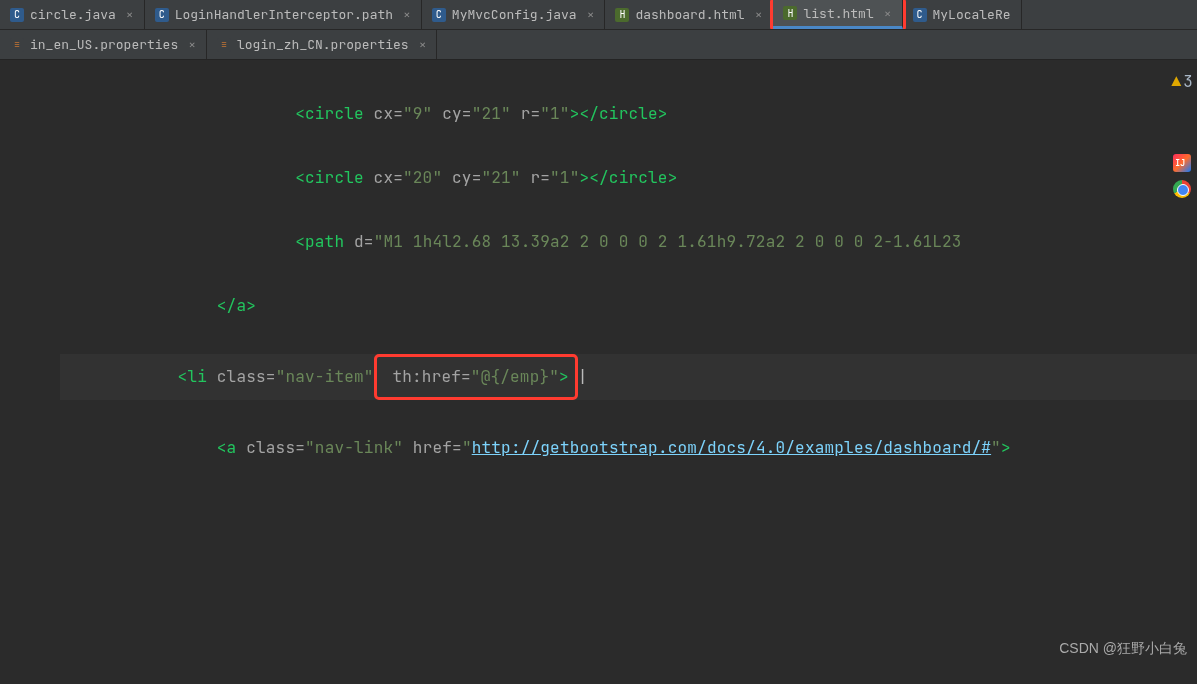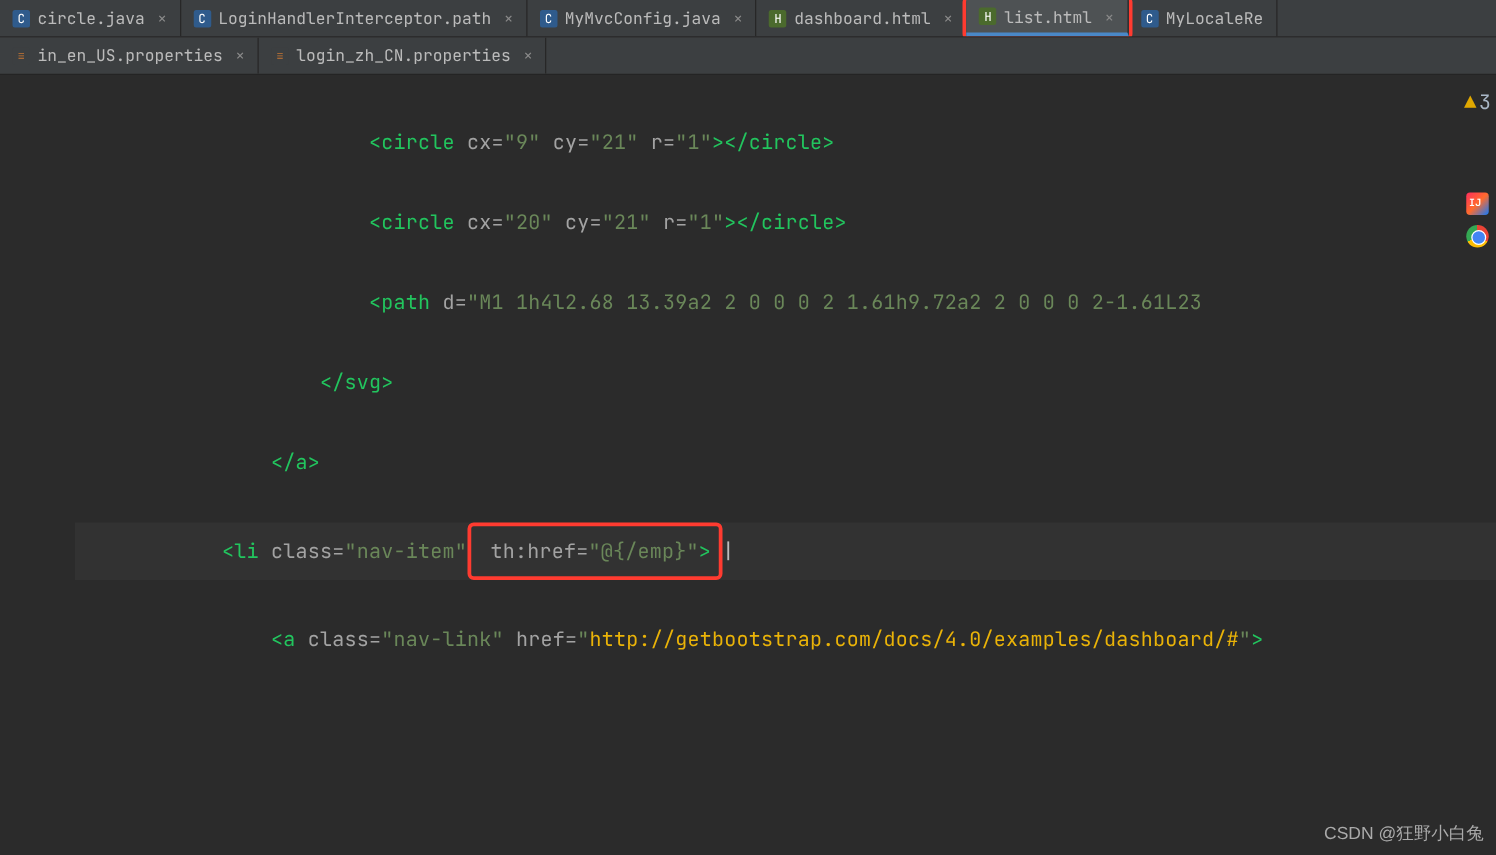--- a/index.html
+++ b/index.html
@@ -9,31 +9,31 @@
   .tab.active{background:#4e5254;border-bottom:3px solid #4A88C7;box-sizing:border-box}
   .tab .close{color:#8a8a8a;font-size:13px;margin-left:4px}
   .red-box{border:3px solid #ff3b30;border-radius:5px;padding:0;margin:-3px}
   .editor{position:relative;padding:6px 0 0 0;font-size:16px;line-height:2.0;letter-spacing:0.2px}
   .code{padding-left:60px;white-space:pre;color:#a9b7c6}
   .code .line{display:block}
   .hl-line{background:#323232}
   .tag{color:#22c55e}
   .attr-name{color:#a3a3a3}
   .attr-val{color:#6a8759}
-  .attr-link{color:#eab308;}
+  .attr-link{color:#7dd3fc;text-decoration:underline}
   .txt{color:#a9b7c6}
   .inline-red-box{border:3px solid #ff3b30;border-radius:5px;padding:4px 6px;display:inline-block}
   .cursor-caret{color:#bbbbbb}
   .right-icons{position:absolute;right:4px;top:6px;display:flex;flex-direction:column;gap:8px;align-items:center}
   .warn{color:#e0a800;font-weight:bold}
   .chrome-ico{width:18px;height:18px;border-radius:50%;background:conic-gradient(#ea4335 0 120deg,#fbbc05 120deg 240deg,#34a853 240deg 360deg);position:relative}
   .chrome-ico::after{content:"";position:absolute;top:4px;left:4px;width:10px;height:10px;border-radius:50%;background:#4285f4;border:1px solid #fff}
   .ij-ico{width:18px;height:18px;background:linear-gradient(135deg,#fe2d5c,#ff6b2d,#0f7aff);border-radius:3px;position:relative}
   .ij-ico::after{content:"IJ";position:absolute;top:1px;left:2px;font-size:8px;font-weight:bold;color:#fff}
-  .watermark{position:absolute;right:10px;bottom:8px;color:#aaaaaa;font-size:14px;font-family:sans-serif}
+  .watermark{position:absolute;right:10px;bottom:26px;color:#aaaaaa;font-size:14px;font-family:sans-serif}
   .file-ico{display:inline-flex;width:14px;height:14px;align-items:center;justify-content:center;font-size:10px;border-radius:2px}
   .file-ico.java{background:#2f5b8c;color:#fff}
   .file-ico.html{background:#4b6a2d;color:#fff}
   .file-ico.prop{background:#3c3f41;color:#c57633}
 </style>
 </head>
 <body>
 
 <div class="tabs">
   <div class="tab">
@@ -90,21 +90,20 @@
     </div>
     <div style="height:40px"></div>
     <div class="ij-ico"></div>
     <div class="chrome-ico"></div>
   </div>
 
   <div class="code">
 <span class="line">                        <span class="tag">&lt;circle </span><span class="attr-name">cx=</span><span class="attr-val">"9"</span> <span class="attr-name">cy=</span><span class="attr-val">"21"</span> <span class="attr-name">r=</span><span class="attr-val">"1"</span><span class="tag">&gt;&lt;/circle&gt;</span></span>
 <span class="line">                        <span class="tag">&lt;circle </span><span class="attr-name">cx=</span><span class="attr-val">"20"</span> <span class="attr-name">cy=</span><span class="attr-val">"21"</span> <span class="attr-name">r=</span><span class="attr-val">"1"</span><span class="tag">&gt;&lt;/circle&gt;</span></span>
 <span class="line">                        <span class="tag">&lt;path </span><span class="attr-name">d=</span><span class="attr-val">"M1 1h4l2.68 13.39a2 2 0 0 0 2 1.61h9.72a2 2 0 0 0 2-1.61L23 </span></span>
-<span class="line">                    <span class="tag">&lt;/svg&gt;</span></span>
 <span class="line">                <span class="tag">&lt;/a&gt;</span></span>
 <span class="line hl-line">            <span class="tag">&lt;li </span><span class="attr-name">class=</span><span class="attr-val">"nav-item"</span><span class="inline-red-box"><span class="attr-name"> th:href=</span><span class="attr-val">"@{/emp}"</span><span class="tag">&gt;</span></span><span class="cursor-caret">|</span></span>
 <span class="line">                <span class="tag">&lt;a </span><span class="attr-name">class=</span><span class="attr-val">"nav-link"</span> <span class="attr-name">href=</span><span class="attr-val">"</span><span class="attr-link">http://getbootstrap.com/docs/4.0/examples/dashboard/#</span><span class="attr-val">"</span><span class="tag">&gt;</span></span>
 
 
 
 
 
 
 

